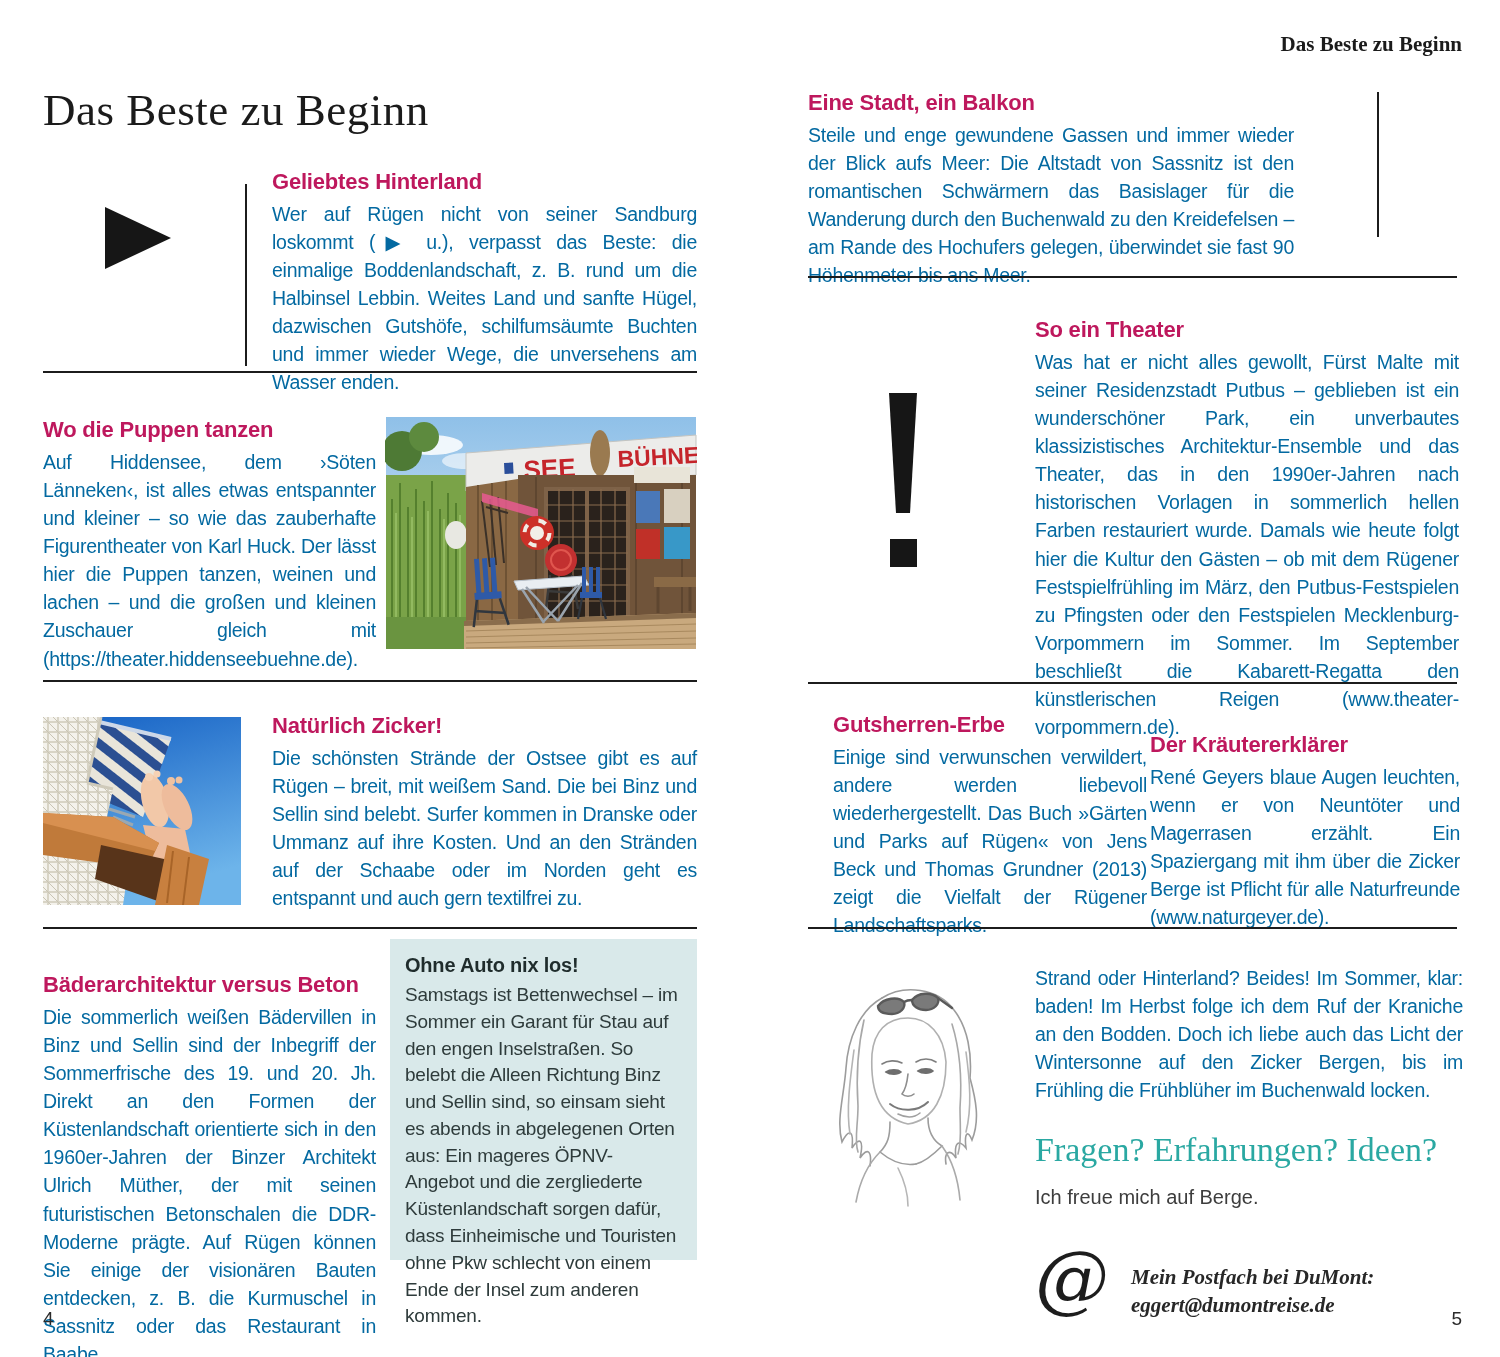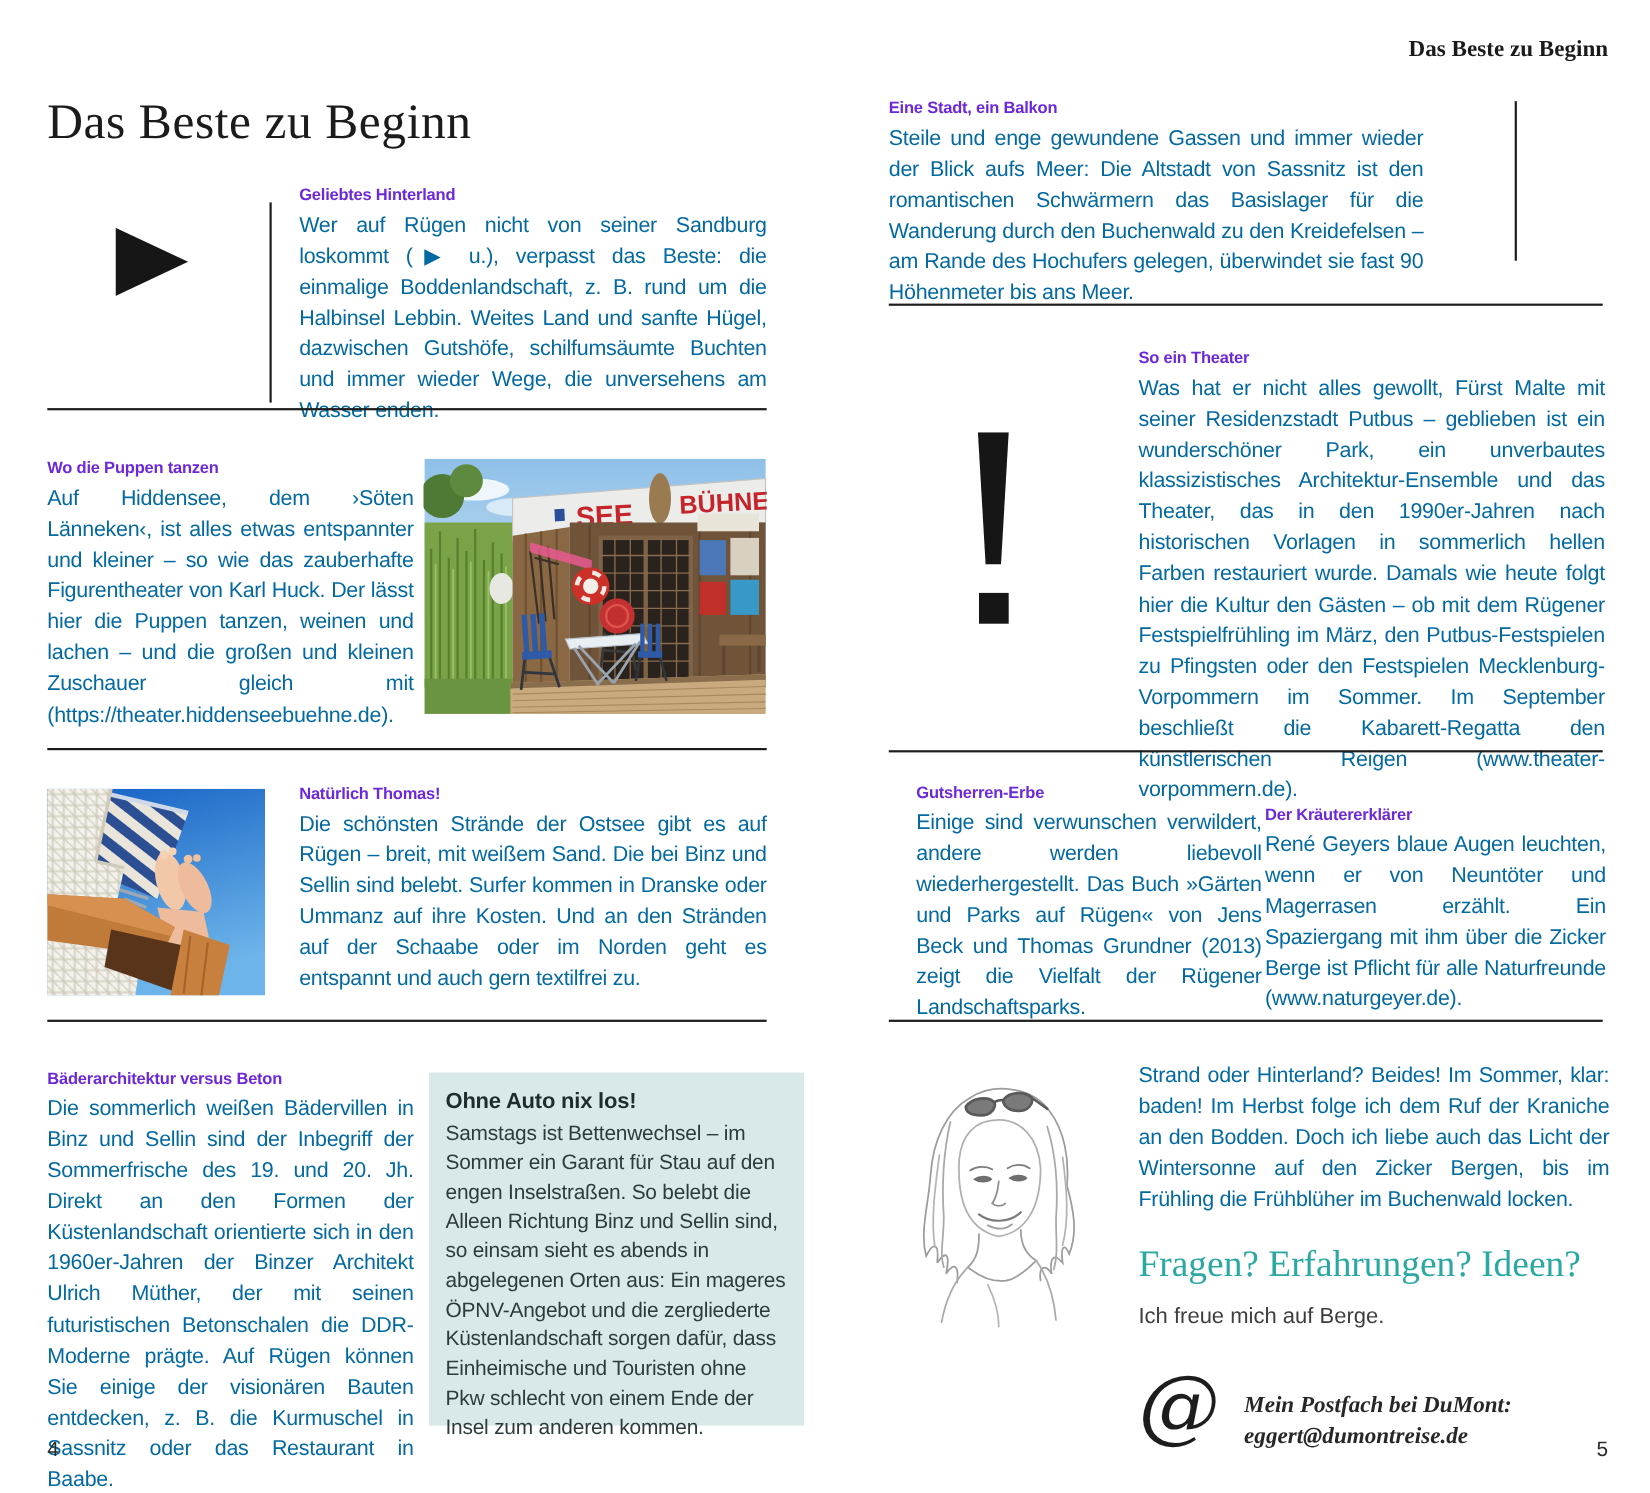--- a/index.html
+++ b/index.html
@@ -13,21 +13,21 @@
   .v-rule { width:2px; background:#1c1c1c; }
   .page-title {
     font-family:"Liberation Serif", serif; font-size:45px; font-weight:400;
     color:#1b1b1b; letter-spacing:0.5px; white-space:nowrap;
   }
   .running-header {
     font-family:"Liberation Serif", serif; font-size:21px; font-weight:bold;
     color:#1b1b1b; text-align:right;
   }
   .sec-heading {
-    font-weight:bold; font-size:15px; color:#6d28d9;
+    font-weight:bold; font-size:22px; color:#be185d;
     letter-spacing:-0.2px; margin-bottom:5px;
   }
   .body-text {
     font-size:19.5px; line-height:1.44; text-align:justify;
     letter-spacing:-0.25px; color:#0369a1;
   }
   .info-box {
     background:var(--box-bg,#d9e9ea); padding:15px 15px 14px 15px;
     color:#2e3b3b;
   }
@@ -241,32 +241,32 @@
 
   <polygon points="0,96 70,100 116,126 104,152 0,138" fill="#c07a3a"></polygon>
   <polygon points="0,96 70,100 116,126 112,134 0,106" fill="#d89050"></polygon>
 
   <polygon points="58,128 148,148 126,188 52,162" fill="#58341a"></polygon>
   <polygon points="124,128 166,142 156,188 112,188" fill="#c8803f"></polygon>
   <path d="M130 134 L124 186 M146 140 L140 188" stroke="#a86428" stroke-width="2"></path>
 </svg>
 
 <div class="abs" style="left:272px; top:713px; width:425px;">
-  <div class="sec-heading">Natürlich Thomas!</div>
+  <div class="sec-heading">Natürlich Zicker!</div>
   <div class="body-text">Die schönsten Strände der Ostsee gibt es auf Rügen – breit, mit weißem Sand. Die bei Binz und Sellin sind belebt. Surfer kommen in Dranske oder Ummanz auf ihre Kosten. Und an den Stränden auf der Schaabe oder im Norden geht es entspannt und auch gern textilfrei zu.</div>
 </div>
 
 <div class="abs h-rule" style="left:43px; top:927px; width:654px;"></div>
 
 <div class="abs" style="left:43px; top:972px; width:333px;">
   <div class="sec-heading">Bäderarchitektur versus Beton</div>
   <div class="body-text">Die sommerlich weißen Bädervillen in Binz und Sellin sind der Inbegriff der Sommerfrische des 19. und 20. Jh. Direkt an den Formen der Küstenlandschaft orientierte sich in den 1960er-Jahren der Binzer Architekt Ulrich Müther, der mit seinen futuristischen Betonschalen die DDR-Moderne prägte. Auf Rügen können Sie einige der visionären Bauten entdecken, z. B. die Kurmuschel in Sassnitz oder das Restaurant in Baabe.</div>
 </div>
 
-<div class="abs info-box" style="left:390px; top:975px; width:341px; height:321px;">
+<div class="abs info-box" style="left:390px; top:939px; width:307px; height:321px;">
   <div class="sec-heading">Ohne Auto nix los!</div>
   <div class="box-text">Samstags ist Bettenwechsel – im Sommer ein Garant für Stau auf den engen Inselstraßen. So belebt die Alleen Richtung Binz und Sellin sind, so einsam sieht es abends in abgelegenen Orten aus: Ein mageres ÖPNV-Angebot und die zergliederte Küstenlandschaft sorgen dafür, dass Einheimische und Touristen ohne Pkw schlecht von einem Ende der Insel zum anderen kommen.</div>
 </div>
 
 <div class="abs pagenum" style="left:43px; top:1308px;">4</div>
 
 <div class="abs running-header" style="left:1000px; top:32px; width:462px;">Das Beste zu Beginn</div>
 
 <div class="abs" style="left:808px; top:90px; width:486px;">
   <div class="sec-heading">Eine Stadt, ein Balkon</div>

